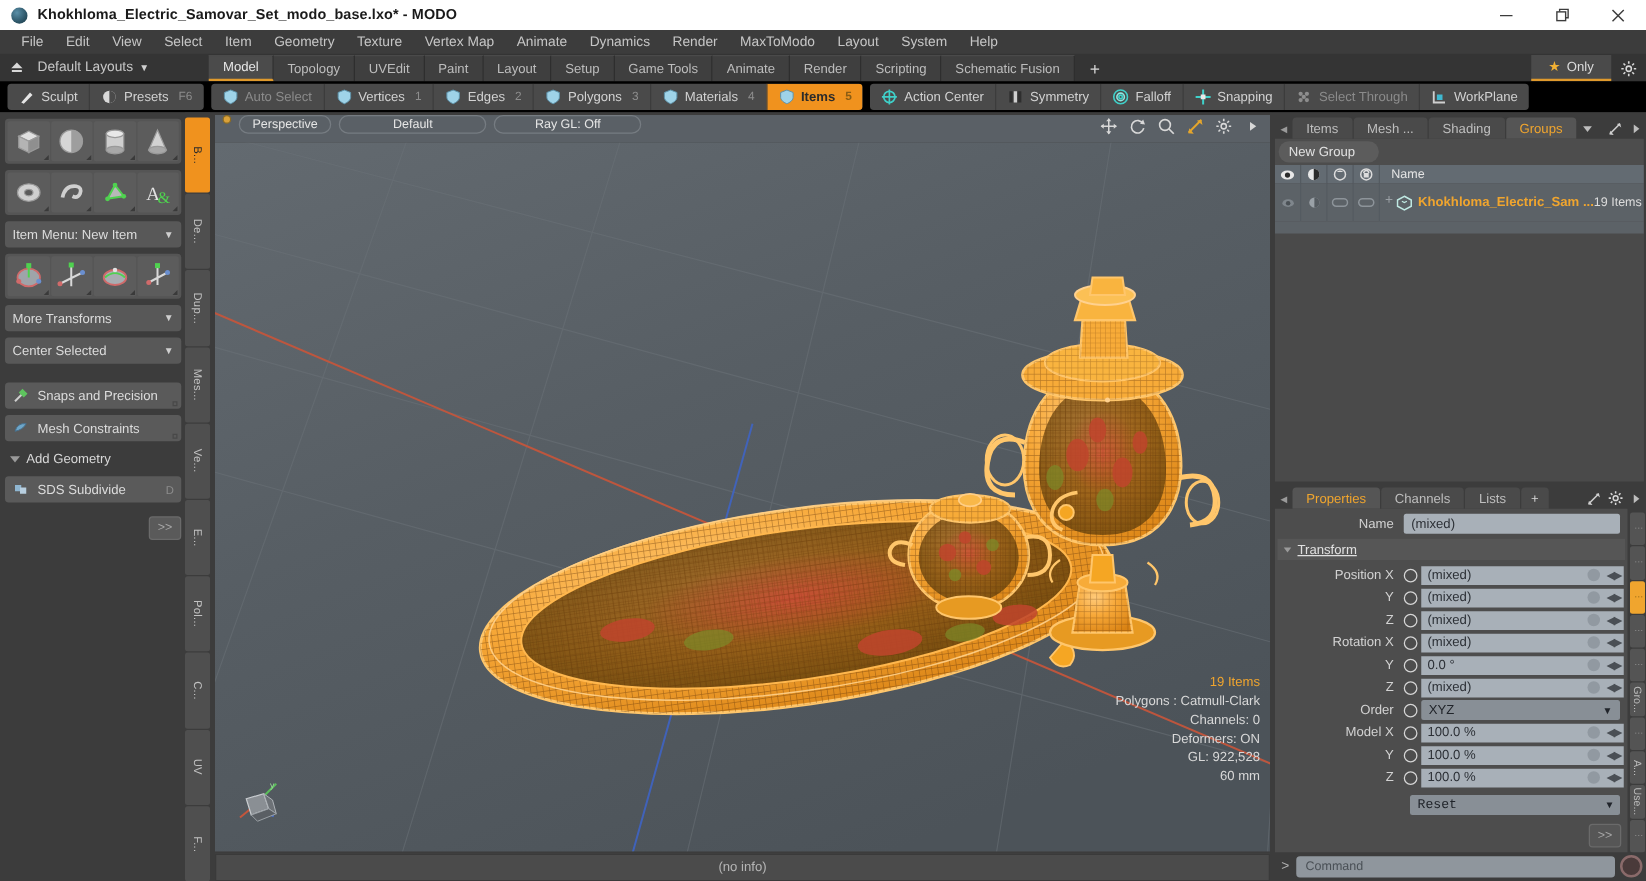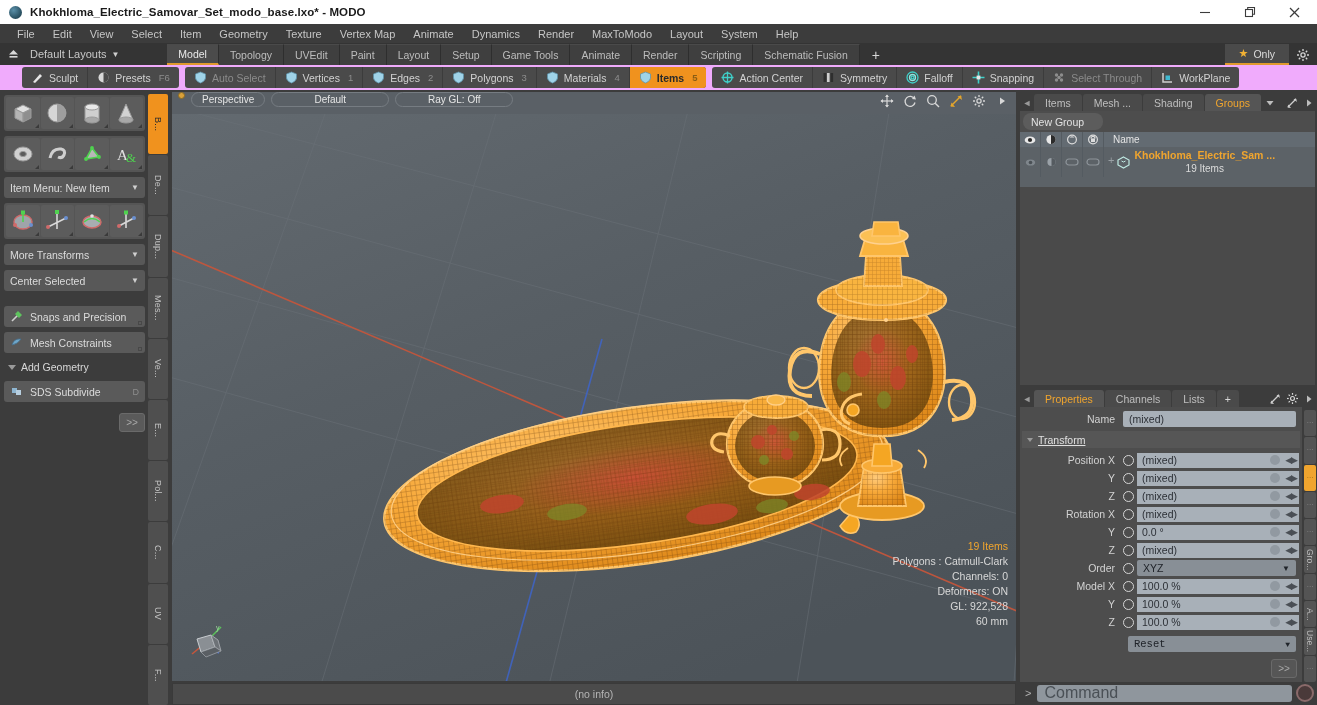--- a/index.html
+++ b/index.html
@@ -41,21 +41,21 @@
     background: #3f3f3f; border-right: 1px solid #2e2e2e; border-top: 1px solid #4a4a4a; display: flex; align-items: center; white-space: nowrap;}
   .lyt-tab.active { background: #4b4b4b; color: #e8e8e8; border-bottom: 2px solid #e09a2d; }
   .lyt-plus { padding: 0 12px; height: 21px; display: flex; align-items: center; color: #d8d8d8; font-size: 14px; background: #343434;}
   .lb-right { display: flex; align-items: center; }
   .only-btn { display: flex; align-items: center; gap: 5px; padding: 0 14px; height: 21px;
     background: #4a4a4a; border-bottom: 2px solid #e09a2d; color: #dcdcdc; font-size: 10.5px; }
   .star { color: #f2b134; font-size: 11px; }
   .gear-btn { width: 28px; height: 21px; display: flex; align-items: center; justify-content: center; }
 
   
-  .modebar { height: 25px; background: #f0abfc; display: flex; align-items: center; flex: 0 0 25px; gap: 0; padding: 2px 16px; }
+  .modebar { height: 25px; background: #000000; display: flex; align-items: center; flex: 0 0 25px; gap: 0; padding: 2px 0; }
   .mgroup { display: flex; align-items: center; background: #4a4a4a; border-radius: 3px; height: 21px; margin-right: 6px; overflow: hidden;}
   .mgroup.first { margin-left: 6px; }
   .mb-btn { display: flex; align-items: center; gap: 5px; padding: 0 9px; height: 21px; color: #d2d2d2; font-size: 10.5px; white-space: nowrap;}
   .mb-btn.sep { border-left: 1px solid #3c3c3c; }
   .mb-btn.active { background: #f0921e; color: #2b2b2b; font-weight: bold; }
   .mb-btn.dim { color: #8b8b8b; }
   .mb-num { color: #8d8d8d; font-size: 9.5px; margin-left: 3px; }
   .mb-btn.active .mb-num { color: #8a5d14; }
 
   
@@ -148,21 +148,21 @@
     color: #a8a8a8; font-size: 10px; display: flex; align-items: center; justify-content: center; margin: 6px 5px 0 auto;}
   .rvtabs { width: 15px; flex: 0 0 15px; display: flex; flex-direction: column; gap: 1px; padding: 3px 1px 0 2px; }
   .rvtab { flex: 1; background: #545454; border-radius: 2px; color: #bdbdbd; font-size: 8.5px;
     writing-mode: vertical-rl; display: flex; align-items: center; justify-content: center; overflow: hidden; white-space: nowrap;}
   .rvtab.active { background: #f0a52e; }
   .rvtab .dots { letter-spacing: 1px; font-size: 7px; color: #9a9a9a;}
   .rvtab.active .dots { color: #7a5410; }
 
   .cmdbar { height: 23px; display: flex; align-items: center; gap: 4px; padding: 2px 3px 3px 5px; flex: 0 0 23px; background: #3c3c3c;}
   .cmd-gt { color: #b0b0b0; font-size: 11px; padding: 0 2px; }
-  .cmd-input { flex: 1; height: 17px; background: #8f969d; border-radius: 3px; color: #4a5056; font-size: 16px;
+  .cmd-input { flex: 1; height: 17px; background: #8f969d; border-radius: 3px; color: #4a5056; font-size: 10px;
     display: flex; align-items: center; padding: 0 7px; }
   .cmd-rec { width: 18px; height: 18px; border-radius: 50%; border: 2px solid #8a6a6a; background: #4a3a3a; }
 
   svg { display: block; }
 </style>
 </head>
 <body>
 
 <div class="app">
 
@@ -887,21 +887,21 @@
                 </svg>
             </span>
             <span class="tr-main">
               <span class="tr-plus">+</span>
               <span style="margin-right:4px;">
                 <svg width="13" height="13" viewBox="0 0 13 13">
                     <path d="M6.5 1 L12 4 L12 9 L6.5 12 L1 9 L1 4 Z" fill="none" stroke="#bfe8e2" stroke-width="1.2"></path>
                     <path d="M4.5 5 L6.5 6 L8.5 5" fill="none" stroke="#bfe8e2" stroke-width="1"></path>
                   </svg>
               </span>
-              <span style="display:flex;flex-direction:column;">
+              <span style="display:flex;flex-direction:row;">
                 <span class="tr-lbl">Khokhloma_Electric_Sam ...</span>
                 <span class="tr-sub">19 Items</span>
               </span>
             </span>
           </div>
           <div class="tr-blank"></div>
           <div class="tree-fill"></div>
         </div>
       </div>
 

